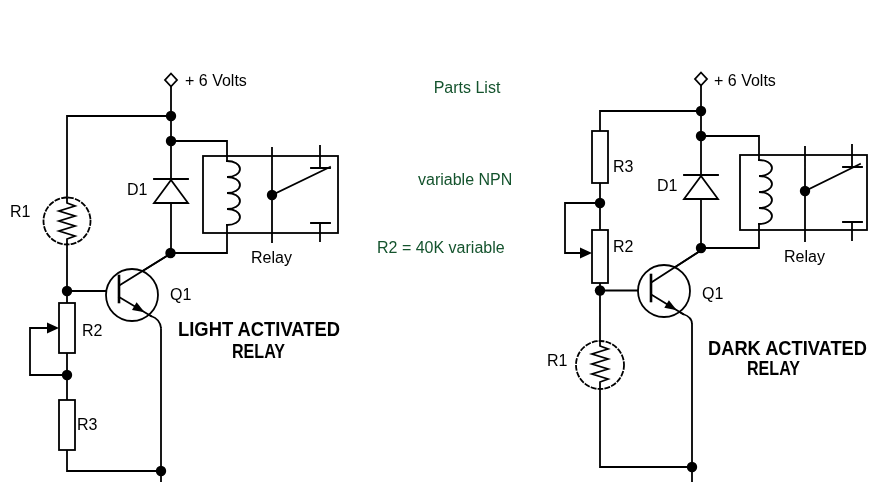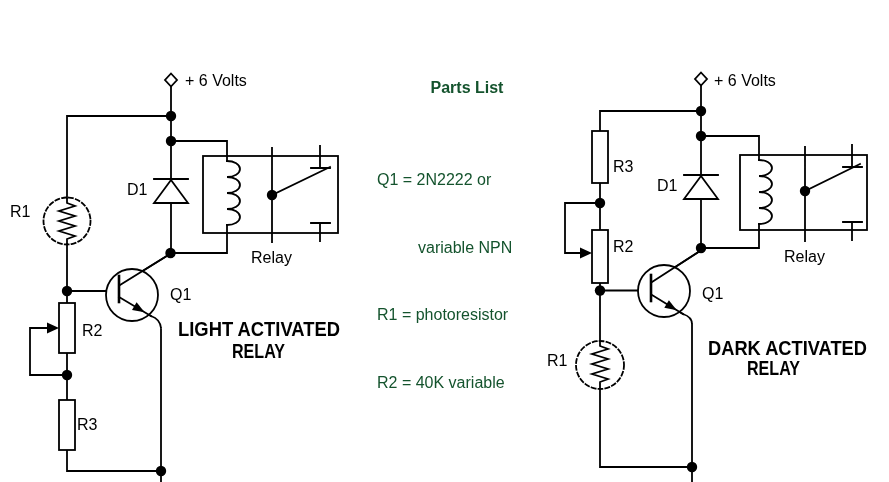--- a/index.html
+++ b/index.html
@@ -5,21 +5,21 @@
   html,body{margin:0;padding:0;background:#fff;}
   .screen{
     position:relative;width:889px;height:482px;background:#ffffff;
     font-family:"Liberation Sans",sans-serif;color:#14532d;overflow:hidden;margin-top:48px;
   }
   .schematic{position:absolute;left:0;top:0;}
   svg text{font-family:"Liberation Sans",sans-serif;fill:#000;font-size:16px;}
   svg text.title{font-weight:bold;font-size:20px;}
   .pl-title{
     position:absolute;left:377px;top:31px;width:180px;text-align:center;
-    font-weight:bold;font-size:16px;
+    font-weight:normal;font-size:16px;
   }
   .parts{
     position:absolute;left:377px;top:76px;font-size:16px;line-height:22.5px;
     white-space:pre;
   }
   .pl-line.indent{margin-left:41px;}
 </style>
 </head>
 <body>
 
@@ -165,22 +165,20 @@
         <text x="702" y="251">Q1</text>
         <text x="784" y="214">Relay</text>
         <text class="title" x="787.5" y="307" text-anchor="middle" textLength="159" lengthAdjust="spacingAndGlyphs">DARK ACTIVATED</text>
         <text class="title" x="773.5" y="327" text-anchor="middle" textLength="53" lengthAdjust="spacingAndGlyphs">RELAY</text>
       </g>
     </g>
   </svg>
 
   <div class="pl-title">Parts List</div>
   <div class="parts">
-    <div class="pl-line">Q1 = 2N2222 or</div>
     <div class="pl-line indent">variable NPN</div>
-    <div class="pl-line">R1 = photoresistor</div>
     <div class="pl-line">R2 = 40K variable</div>
     
     
     
     
   </div>
 </div>
 
 </body></html>

